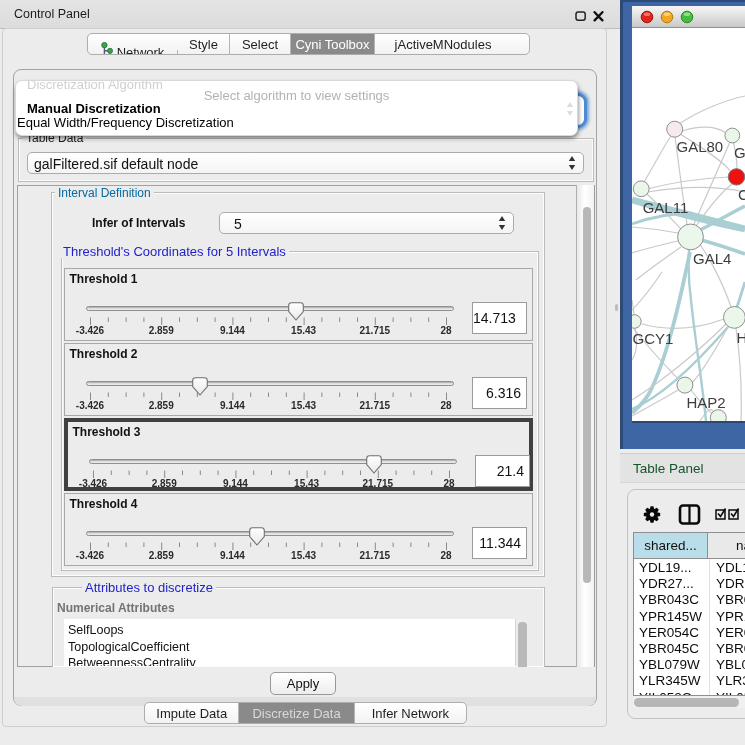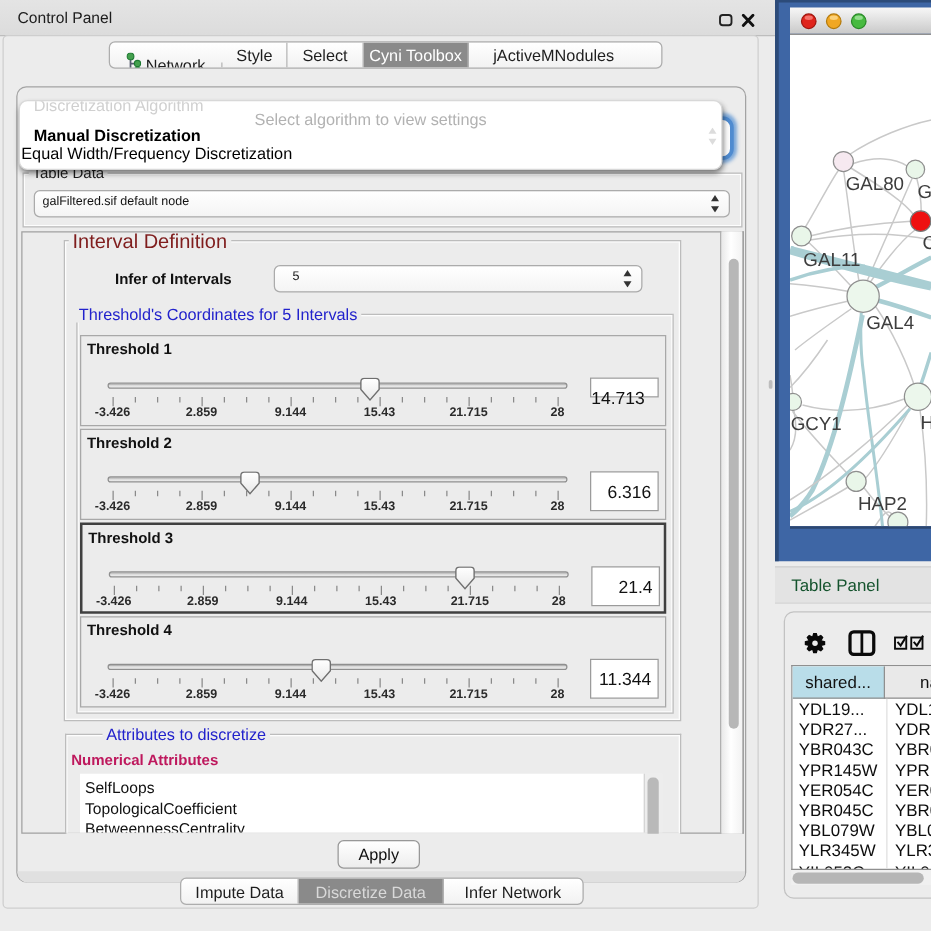--- a/index.html
+++ b/index.html
@@ -10,21 +10,21 @@
   #ltitle{left:0;top:0;width:620px;height:28px;background:linear-gradient(#e4e4e4,#dcdcdc);border-bottom:1px solid #bdbdbd;}
   #ltitle .txt{left:14px;top:7px;font-size:12.5px;color:#1c1c1c;}
   
   .seg{display:flex;border:1px solid #adadad;border-radius:5px;background:linear-gradient(#ffffff,#f2f2f2);box-sizing:border-box;overflow:hidden;}
   .seg .s{display:flex;align-items:center;justify-content:center;font-size:13px;color:#1e1e1e;border-right:1px solid #b5b5b5;box-sizing:border-box;white-space:nowrap;}
   .seg .s:last-child{border-right:none;}
   .seg .sel{background:#8a8a8a;color:#ffffff;}
   
   .etch{border:1px solid #bcbcbc;box-shadow:inset 0 0 0 1px #fdfdfd;}
   .gtitle{position:absolute;background:#ececec;padding:0 3px;font-size:12px;line-height:13px;}
-  .combo{position:absolute;background:linear-gradient(#ffffff,#f4f4f4);border:1px solid #ababab;border-radius:5px;box-sizing:border-box;font-size:10px;color:#111;padding-left:41px;}
+  .combo{position:absolute;background:linear-gradient(#ffffff,#f4f4f4);border:1px solid #ababab;border-radius:5px;box-sizing:border-box;font-size:14px;color:#111;padding-left:41px;}
   .combo .ar{position:absolute;right:7px;top:50%;margin-top:-7px;width:8px;height:14px;}
   .vbox{position:absolute;background:#ffffff;border:1px solid #9b9b9b;box-sizing:border-box;font-size:13px;color:#111;text-align:right;}
   .tlab{position:absolute;font-size:10px;font-weight:bold;color:#2a2a2a;transform:translateX(-50%);}
   .thumbw{position:absolute;width:16px;height:19px;transform:translateX(-50%);}
 </style>
 </head>
 <body>
 <div id="stage">
 
   <div class="abs" id="ltitle" style="width:620px;height:28px;">
@@ -62,21 +62,21 @@
     <div class="abs" style="left:6px;top:3px;">galFiltered.sif default node</div>
     <svg class="ar" viewBox="0 0 8 14">
         <path d="M4 0 L7.2 5 L0.8 5 Z" fill="#333"></path>
         <path d="M4 14 L7.2 9 L0.8 9 Z" fill="#333"></path>
       </svg>
   </div>
 
   <div class="abs" style="left:17px;top:185px;width:578px;height:482px;border:1px solid #a0a0a0;box-sizing:border-box;background:#ececec;"></div>
 
   <div class="abs etch" style="left:51px;top:192px;width:492px;height:383px;"></div>
-  <div class="abs gtitle" style="left:55px;top:187px;color:#7f1d1d;font-size:16px;">Interval Definition</div>
+  <div class="abs gtitle" style="left:55px;top:187px;color:#0369a1;font-size:12px;">Interval Definition</div>
 
   <div class="abs" style="left:92px;top:216px;font-size:12px;font-weight:bold;color:#111;">Infer of Intervals</div>
   <div class="abs combo" style="left:219px;top:212px;width:295px;height:22px;">
     <div class="abs" style="left:14px;top:3px;">5</div>
     <svg class="ar" viewBox="0 0 8 14">
         <path d="M4 0 L7.2 5 L0.8 5 Z" fill="#333"></path>
         <path d="M4 14 L7.2 9 L0.8 9 Z" fill="#333"></path>
       </svg>
   </div>
 
@@ -117,21 +117,21 @@
     <div class="tlab" style="left:381.5px;top:56px;">28</div>
     <svg class="thumbw" style="left:231.0px;top:32.5px;" width="16" height="19" viewBox="0 0 16 19">
       <path d="M3.5 0.7 L12.5 0.7 Q15.3 0.7 15.3 3.5 L15.3 9.5 L8 18 L0.7 9.5 L0.7 3.5 Q0.7 0.7 3.5 0.7 Z" fill="url(#tg1)" stroke="#6f6f6f" stroke-width="1.1"></path>
       <defs>
           <linearGradient id="tg1" x1="0" y1="0" x2="0" y2="1">
             <stop offset="0" stop-color="#ffffff"></stop>
             <stop offset="1" stop-color="#e8e8e8"></stop>
           </linearGradient>
         </defs>
     </svg>
-    <div class="vbox" style="left:407.5px;top:32.5px;width:55px;height:16px;line-height:30px;padding-right:16px;font-size:14px;">14.713</div>
+    <div class="vbox" style="left:407.5px;top:32.5px;width:55px;height:32px;line-height:30px;padding-right:16px;font-size:14px;">14.713</div>
   </div>
 
   <div class="abs" style="left:63.5px;top:343px;width:469px;height:73px;border:1px solid #a8a8a8;box-sizing:border-box;background:#ececec;">
     <div class="abs" style="left:5px;top:3px;font-size:12px;font-weight:bold;color:#111;">Threshold 2</div>
     <div class="abs" style="left:21.5px;top:36.5px;width:368px;height:5px;background:linear-gradient(#9e9e9e,#d9d9d9 40%,#efefef);border:1px solid #8f8f8f;border-radius:2.5px;box-sizing:border-box;"></div>
     <svg class="abs" style="left:0;top:47.5px;" width="400" height="9" viewBox="0 0 400 9">
       <line x1="25.5" y1="0.5" x2="25.5" y2="8" stroke="#8a8a8a" stroke-width="1"></line>
         <line x1="43.3" y1="0.5" x2="43.3" y2="5" stroke="#8a8a8a" stroke-width="1"></line>
         <line x1="61.1" y1="0.5" x2="61.1" y2="5" stroke="#8a8a8a" stroke-width="1"></line>
         <line x1="78.9" y1="0.5" x2="78.9" y2="5" stroke="#8a8a8a" stroke-width="1"></line>
@@ -164,21 +164,21 @@
       <defs>
           <linearGradient id="tg2" x1="0" y1="0" x2="0" y2="1">
             <stop offset="0" stop-color="#ffffff"></stop>
             <stop offset="1" stop-color="#e8e8e8"></stop>
           </linearGradient>
         </defs>
     </svg>
     <div class="vbox" style="left:407.5px;top:32.5px;width:55px;height:32px;line-height:30px;padding-right:5px;font-size:14px;">6.316</div>
   </div>
 
-  <div class="abs" style="left:63.5px;top:418px;width:469px;height:73px;border:2px solid #404040;box-sizing:border-box;background:#ececec;">
+  <div class="abs" style="left:63.5px;top:418px;width:469px;height:73px;border:4px solid #404040;box-sizing:border-box;background:#ececec;">
     <div class="abs" style="left:5px;top:3px;font-size:12px;font-weight:bold;color:#111;">Threshold 3</div>
     <div class="abs" style="left:21.5px;top:36.5px;width:368px;height:5px;background:linear-gradient(#9e9e9e,#d9d9d9 40%,#efefef);border:1px solid #8f8f8f;border-radius:2.5px;box-sizing:border-box;"></div>
     <svg class="abs" style="left:0;top:47.5px;" width="400" height="9" viewBox="0 0 400 9">
       <line x1="25.5" y1="0.5" x2="25.5" y2="8" stroke="#8a8a8a" stroke-width="1"></line>
         <line x1="43.3" y1="0.5" x2="43.3" y2="5" stroke="#8a8a8a" stroke-width="1"></line>
         <line x1="61.1" y1="0.5" x2="61.1" y2="5" stroke="#8a8a8a" stroke-width="1"></line>
         <line x1="78.9" y1="0.5" x2="78.9" y2="5" stroke="#8a8a8a" stroke-width="1"></line>
         <line x1="96.7" y1="0.5" x2="96.7" y2="8" stroke="#8a8a8a" stroke-width="1"></line>
         <line x1="114.5" y1="0.5" x2="114.5" y2="5" stroke="#8a8a8a" stroke-width="1"></line>
         <line x1="132.3" y1="0.5" x2="132.3" y2="5" stroke="#8a8a8a" stroke-width="1"></line>
@@ -254,21 +254,21 @@
             <stop offset="0" stop-color="#ffffff"></stop>
             <stop offset="1" stop-color="#e8e8e8"></stop>
           </linearGradient>
         </defs>
     </svg>
     <div class="vbox" style="left:407.5px;top:32.5px;width:55px;height:32px;line-height:30px;padding-right:5px;font-size:14px;">11.344</div>
   </div>
 
   <div class="abs etch" style="left:52px;top:587px;width:491px;height:79px;border-bottom:none;"></div>
   <div class="abs gtitle" style="left:54px;top:581px;color:#2222cc;font-size:13px;margin-left:28px;">Attributes to discretize</div>
-  <div class="abs" style="left:57px;top:601px;font-size:12px;font-weight:bold;color:#be185d;">Numerical Attributes</div>
+  <div class="abs" style="left:57px;top:601px;font-size:12px;font-weight:bold;color:#737373;">Numerical Attributes</div>
   <div class="abs" style="left:64px;top:619px;width:451px;height:47px;background:#ffffff;overflow:hidden;">
     <div style="font-size:12.5px;color:#111;padding-left:4px;line-height:16.5px;padding-top:3px;">SelfLoops<br>TopologicalCoefficient<br>BetweennessCentrality</div>
   </div>
 
   <div class="abs" style="left:515px;top:619px;width:15px;height:47px;background:#ededed;border-left:1px solid #d5d5d5;box-sizing:border-box;"></div>
   <div class="abs" style="left:518px;top:622px;width:8.5px;height:45px;background:#b9b9b9;border-radius:4px 4px 0 0;"></div>
 
   <div class="abs" style="left:576px;top:185px;width:19px;height:482px;background:linear-gradient(90deg,#e8e8e8,#ffffff 45%,#f2f2f2);border-left:1px solid #b0b0b0;border-right:1px solid #9a9a9a;box-sizing:border-box;"></div>
   <div class="abs" style="left:583px;top:207px;width:8px;height:376px;background:#b7b7b7;border-radius:4px;"></div>
 

